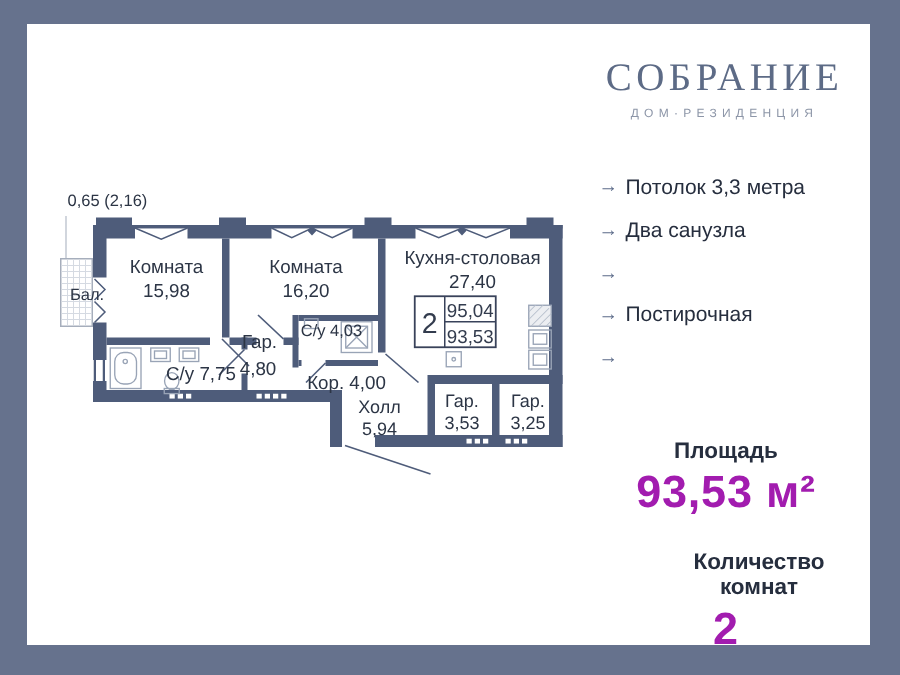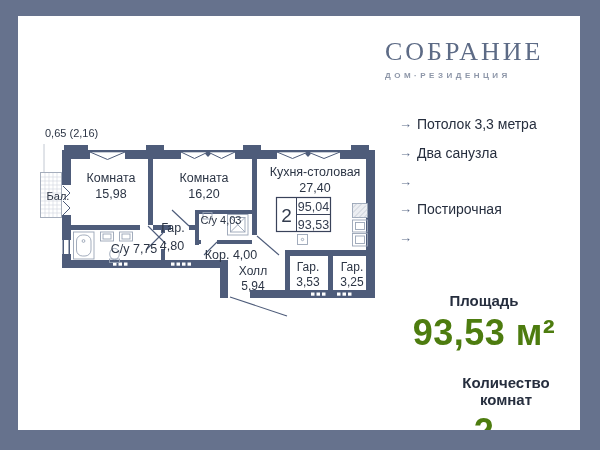--- a/index.html
+++ b/index.html
@@ -2,33 +2,33 @@
 <html><head>
 <meta charset="utf-8">
 <style>
   html,body{margin:0;padding:0;background:#fff;}
   body{font-family:"Liberation Sans",sans-serif;}
   .card{position:relative;width:600px;height:450px;background:#ffffff;overflow:hidden;}
   .frame{position:absolute;inset:0;border:16px solid #66728d;border-left-width:18px;
          border-right-width:20px;border-bottom-width:20px;pointer-events:none;z-index:5;}
 
   
-  .logo{position:absolute;left:385px;top:37px;width:196px;text-align:left;}
+  .logo{position:absolute;left:385px;top:37px;width:196px;text-align:center;}
   .logo-name{font-family:"Liberation Serif",serif;font-size:26px;letter-spacing:3px;
              color:#5d6b86;font-weight:400;}
-  .logo-tagline{margin-top:4px;font-size:8px;letter-spacing:3.5px;color:#8d96a8;font-weight:700;}
+  .logo-tagline{margin-top:4px;font-size:8px;letter-spacing:3.5px;color:#8d96a8;font-weight:400;}
 
   .features{position:absolute;left:399px;top:116px;width:164px;list-style:none;margin:0;padding:0;}
   .features li{display:flex;margin-bottom:12px;font-size:14px;line-height:1.2;color:#262e3e;}
   .arr{width:18px;flex:0 0 18px;color:#5e6d8b;font-size:13px;}
   .flabel{width:140px;}
 
   .summary{position:absolute;left:399px;top:292px;width:170px;text-align:center;}
   .sum-label{font-size:15px;font-weight:700;color:#262e3e;}
-  .sum-value{font-size:36px;font-weight:700;color:#4d7c0f;margin-top:3px;letter-spacing:0.5px;}
+  .sum-value{font-size:30px;font-weight:700;color:#a21caf;margin-top:3px;letter-spacing:0.5px;}
   .sum-label2{margin-top:20px;margin-left:44px;}
 
   
   .plan{position:absolute;left:25px;top:120px;}
   .wall{fill:#4e5c7a;}
   .thin{stroke:#4e5c7a;stroke-width:1;fill:none;}
   .leaf{stroke:#4e5c7a;stroke-width:1.1;fill:none;}
   .fix{stroke:#99a4b6;stroke-width:0.9;fill:none;}
   .fixfill{fill:#eceef2;stroke:#99a4b6;stroke-width:0.9;}
   .hatch{stroke:#b7bfcc;stroke-width:0.7;fill:none;}

